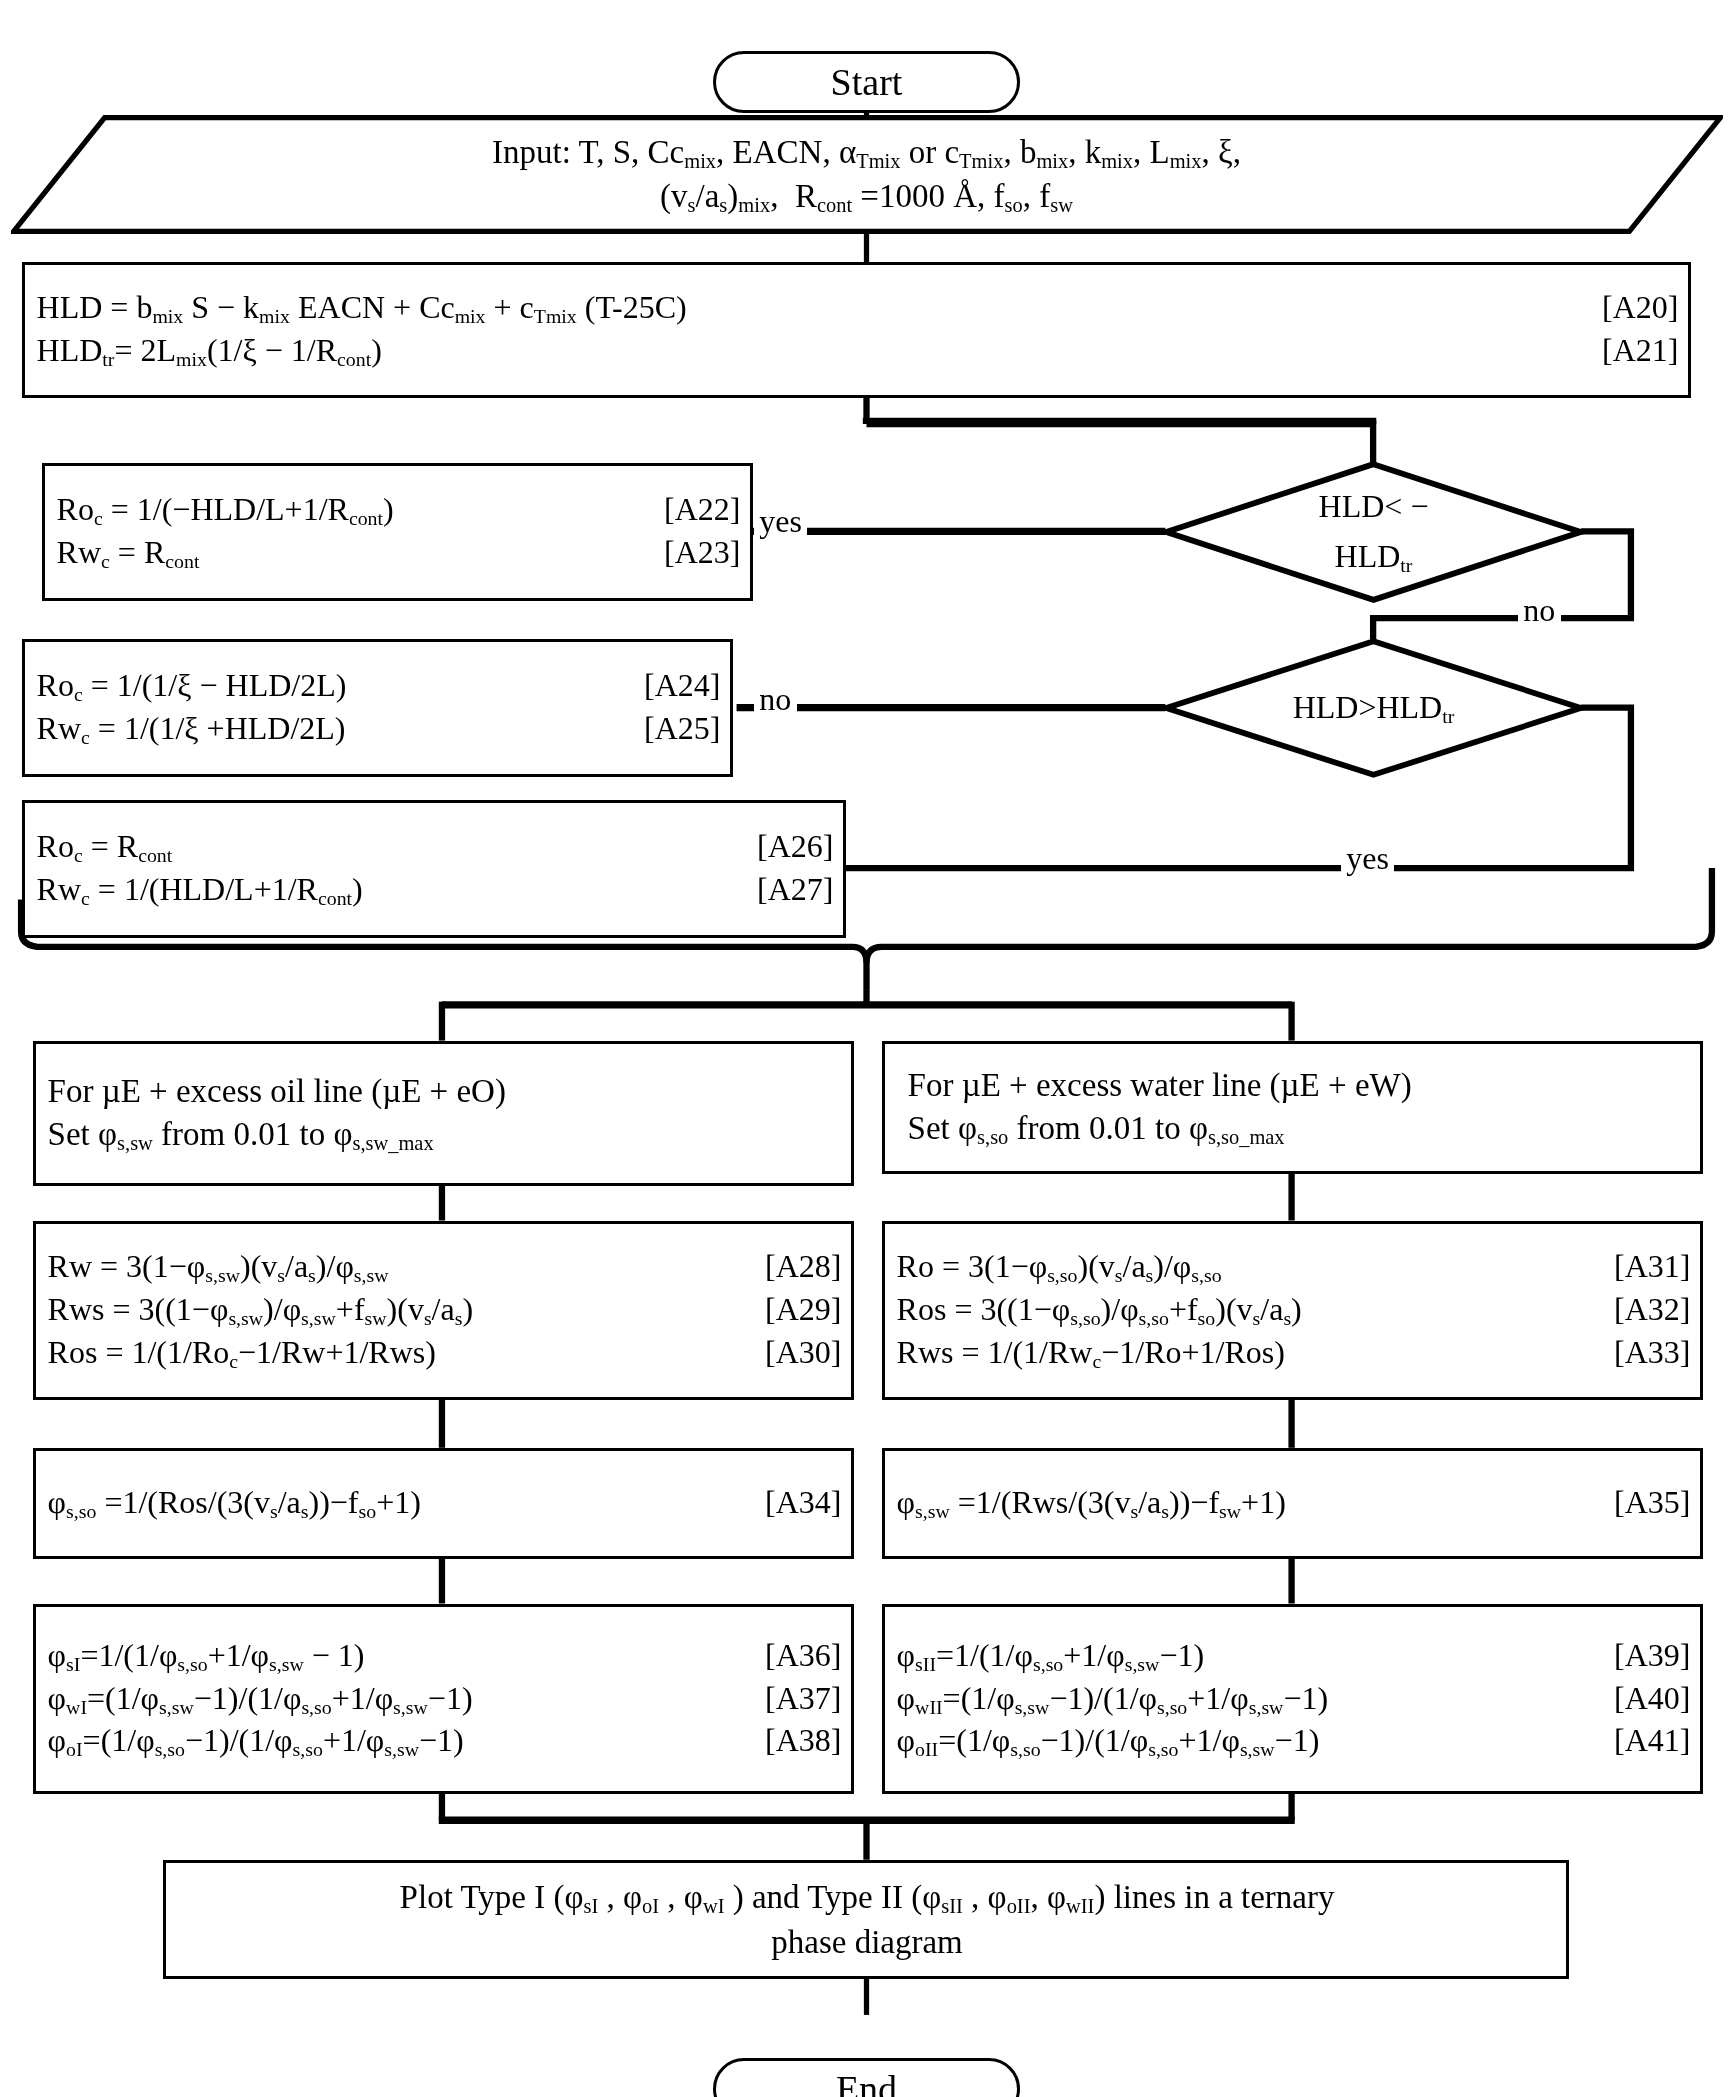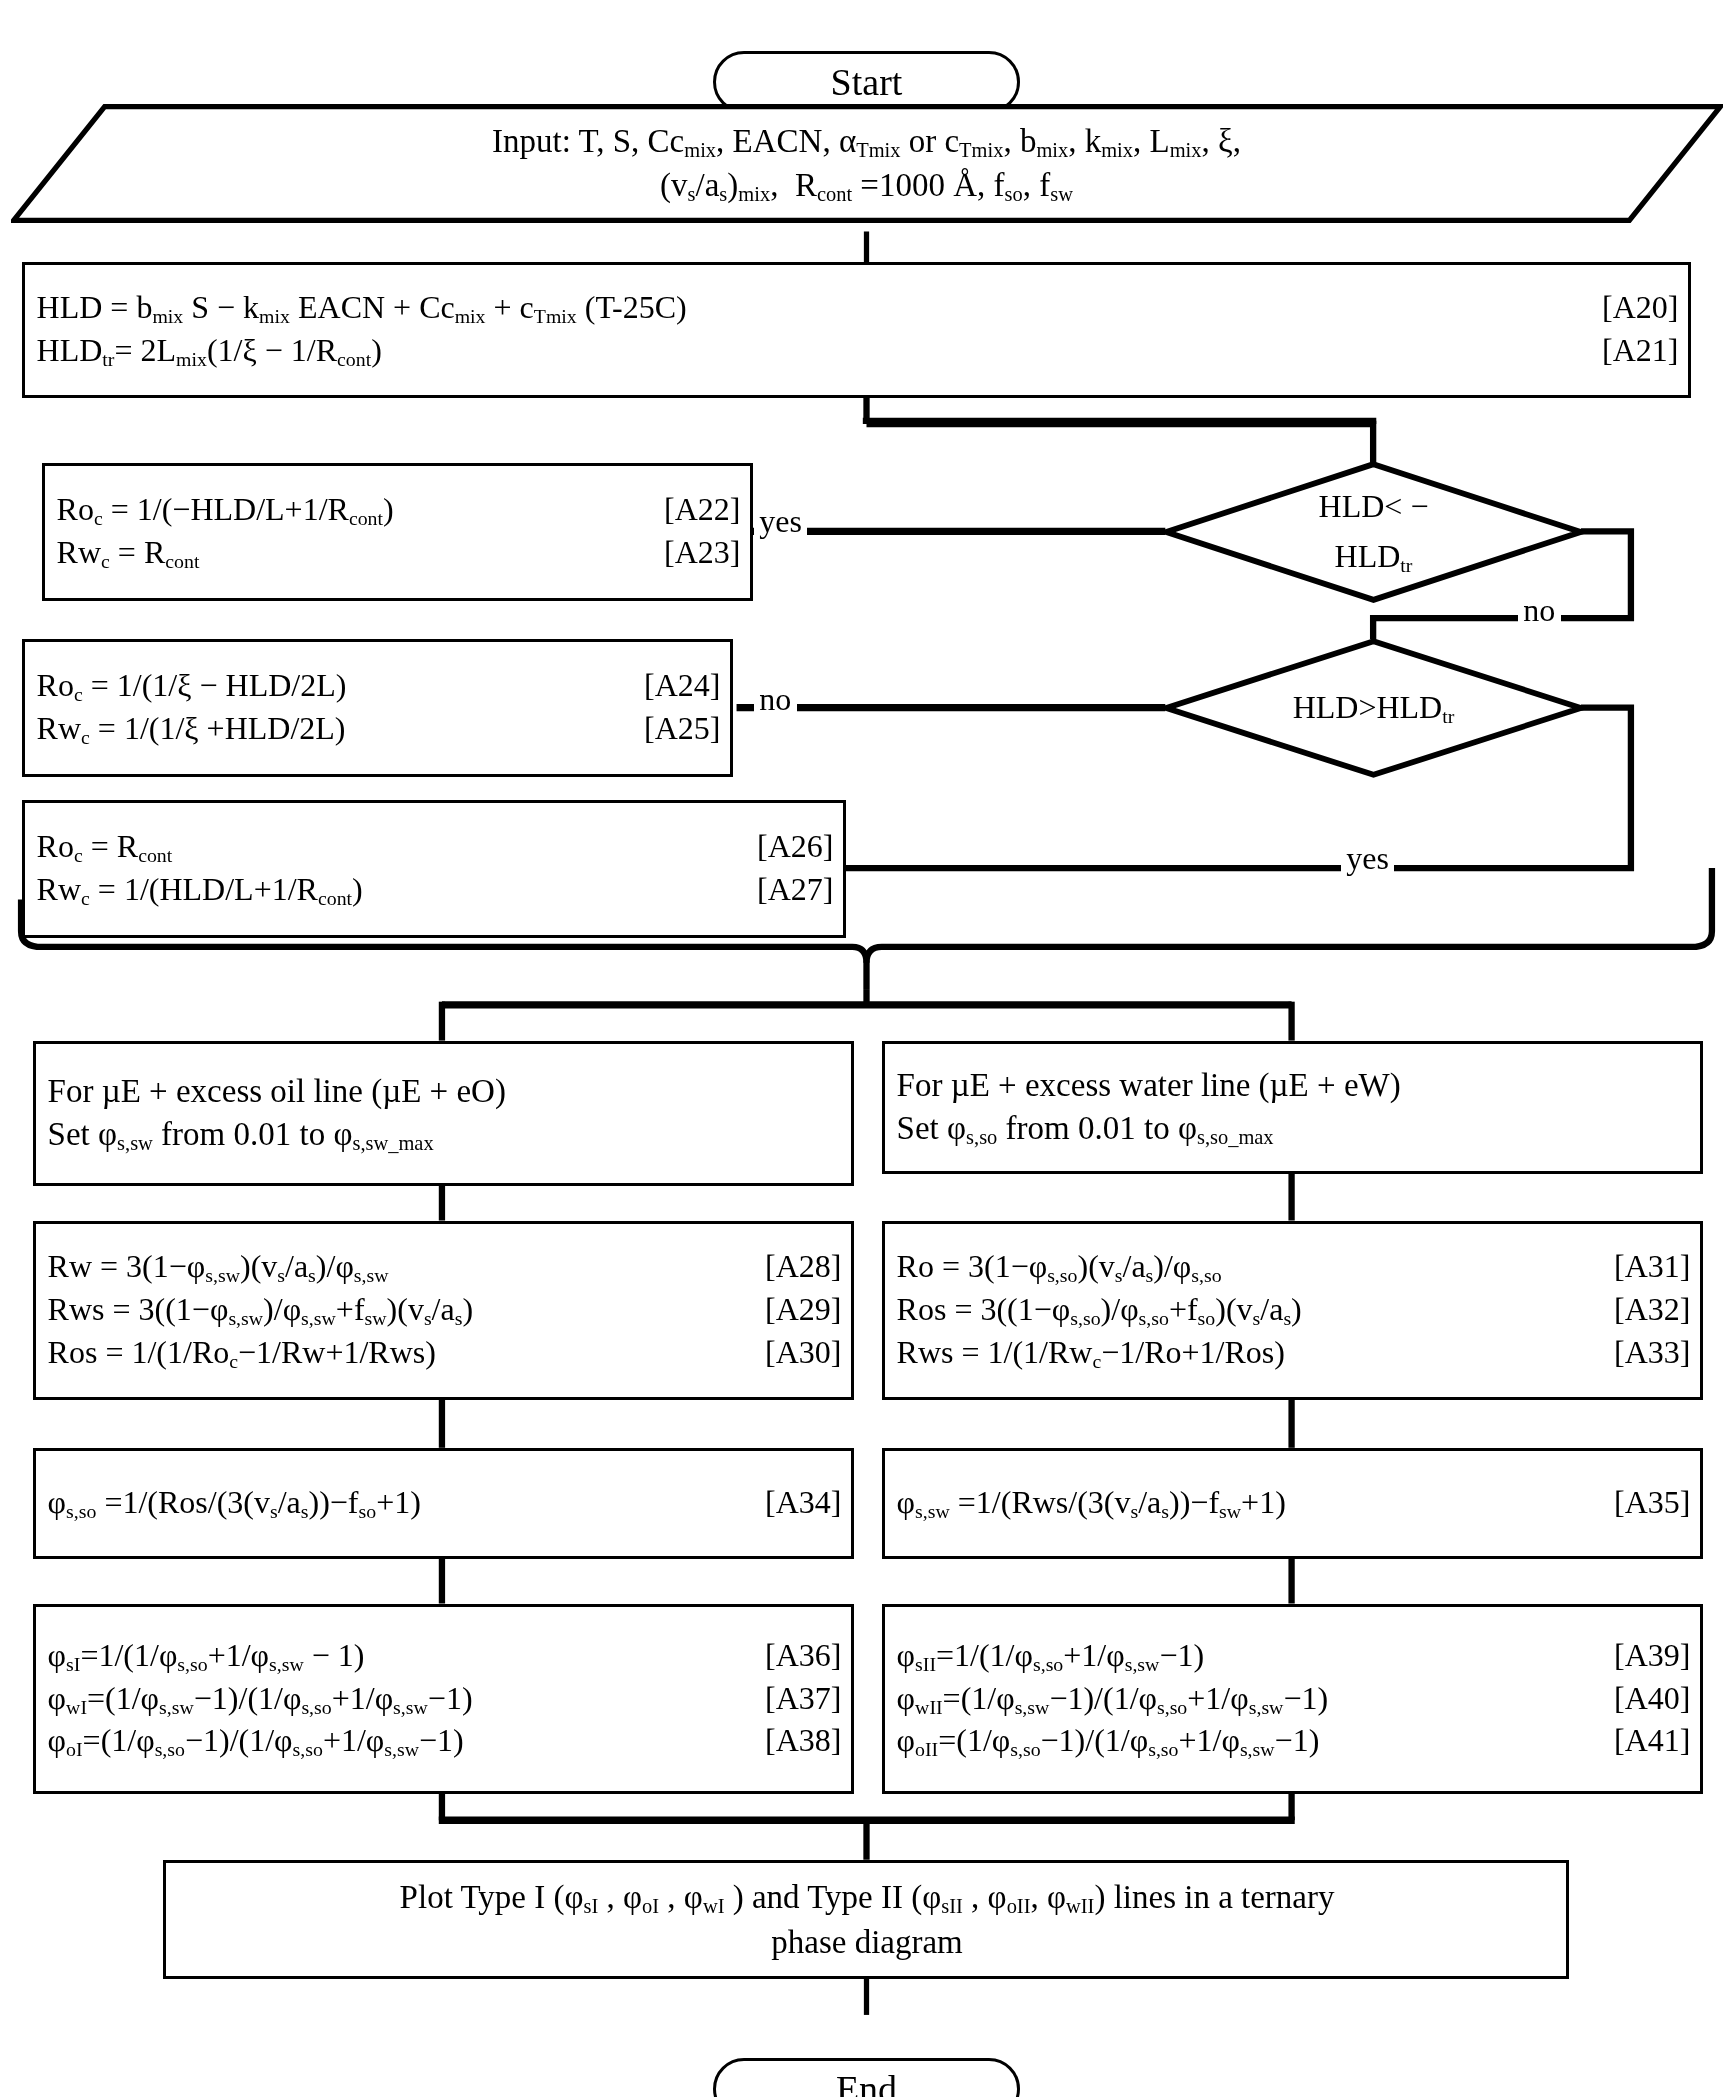--- a/index.html
+++ b/index.html
@@ -172,21 +172,21 @@
     <line x1="834" y1="3460" x2="2461" y2="3460" stroke-width="14"></line>
     <line x1="1647" y1="3460" x2="1647" y2="3535" stroke-width="12"></line>
 
     <line x1="1647" y1="3760" x2="1647" y2="3830" stroke-width="10"></line>
   </svg>
 
   <div class="node term" style="left:713px; top:8.4px; width:307px; height:62px;">
     <span>Start</span>
   </div>
 
-  <div class="node paral" style="left:10.5px; top:104px; width:1712px; height:119px;">
+  <div class="node paral" style="left:10.5px; top:115px; width:1712px; height:119px;">
     <svg width="1712" height="119" viewBox="0 0 3254 226">
       <polygon points="178,5 3249,5 3076,221 5,221" fill="#ffffff" stroke="#000000" stroke-width="10"></polygon>
     </svg>
     <div class="inner">
       <div>
         Input: T, S, Cc<sub>mix</sub>, EACN, α<sub>Tmix</sub> or c<sub>Tmix</sub>, b<sub>mix</sub>, k<sub>mix</sub>, L<sub>mix</sub>, ξ,
       </div>
       <div>
         (v<sub>s</sub>/a<sub>s</sub>)<sub>mix</sub>,&nbsp; R<sub>cont</sub> =1000 Å, f<sub>so</sub>, f<sub>sw</sub>
       </div>
@@ -345,21 +345,21 @@
       </div>
       <div class="row">
         <span class="eq">
           φ<sub>oI</sub>=(1/φ<sub>s,so</sub>−1)/(1/φ<sub>s,so</sub>+1/φ<sub>s,sw</sub>−1)
         </span>
         <span class="tag">[A38]</span>
       </div>
     </div>
   </div>
 
-  <div class="node proc" style="left:882px; top:1041px; width:821px; height:133px;">
+  <div class="node proc" style="left:882px; top:1041px; width:821px; height:133px;padding-left:11px;">
     <div class="rows">
       <div class="plain">
         For µE + excess water line (µE + eW)
       </div>
       <div class="plain">
         Set φ<sub>s,so</sub> from 0.01 to φ<sub>s,so_max</sub>
       </div>
     </div>
   </div>
 

